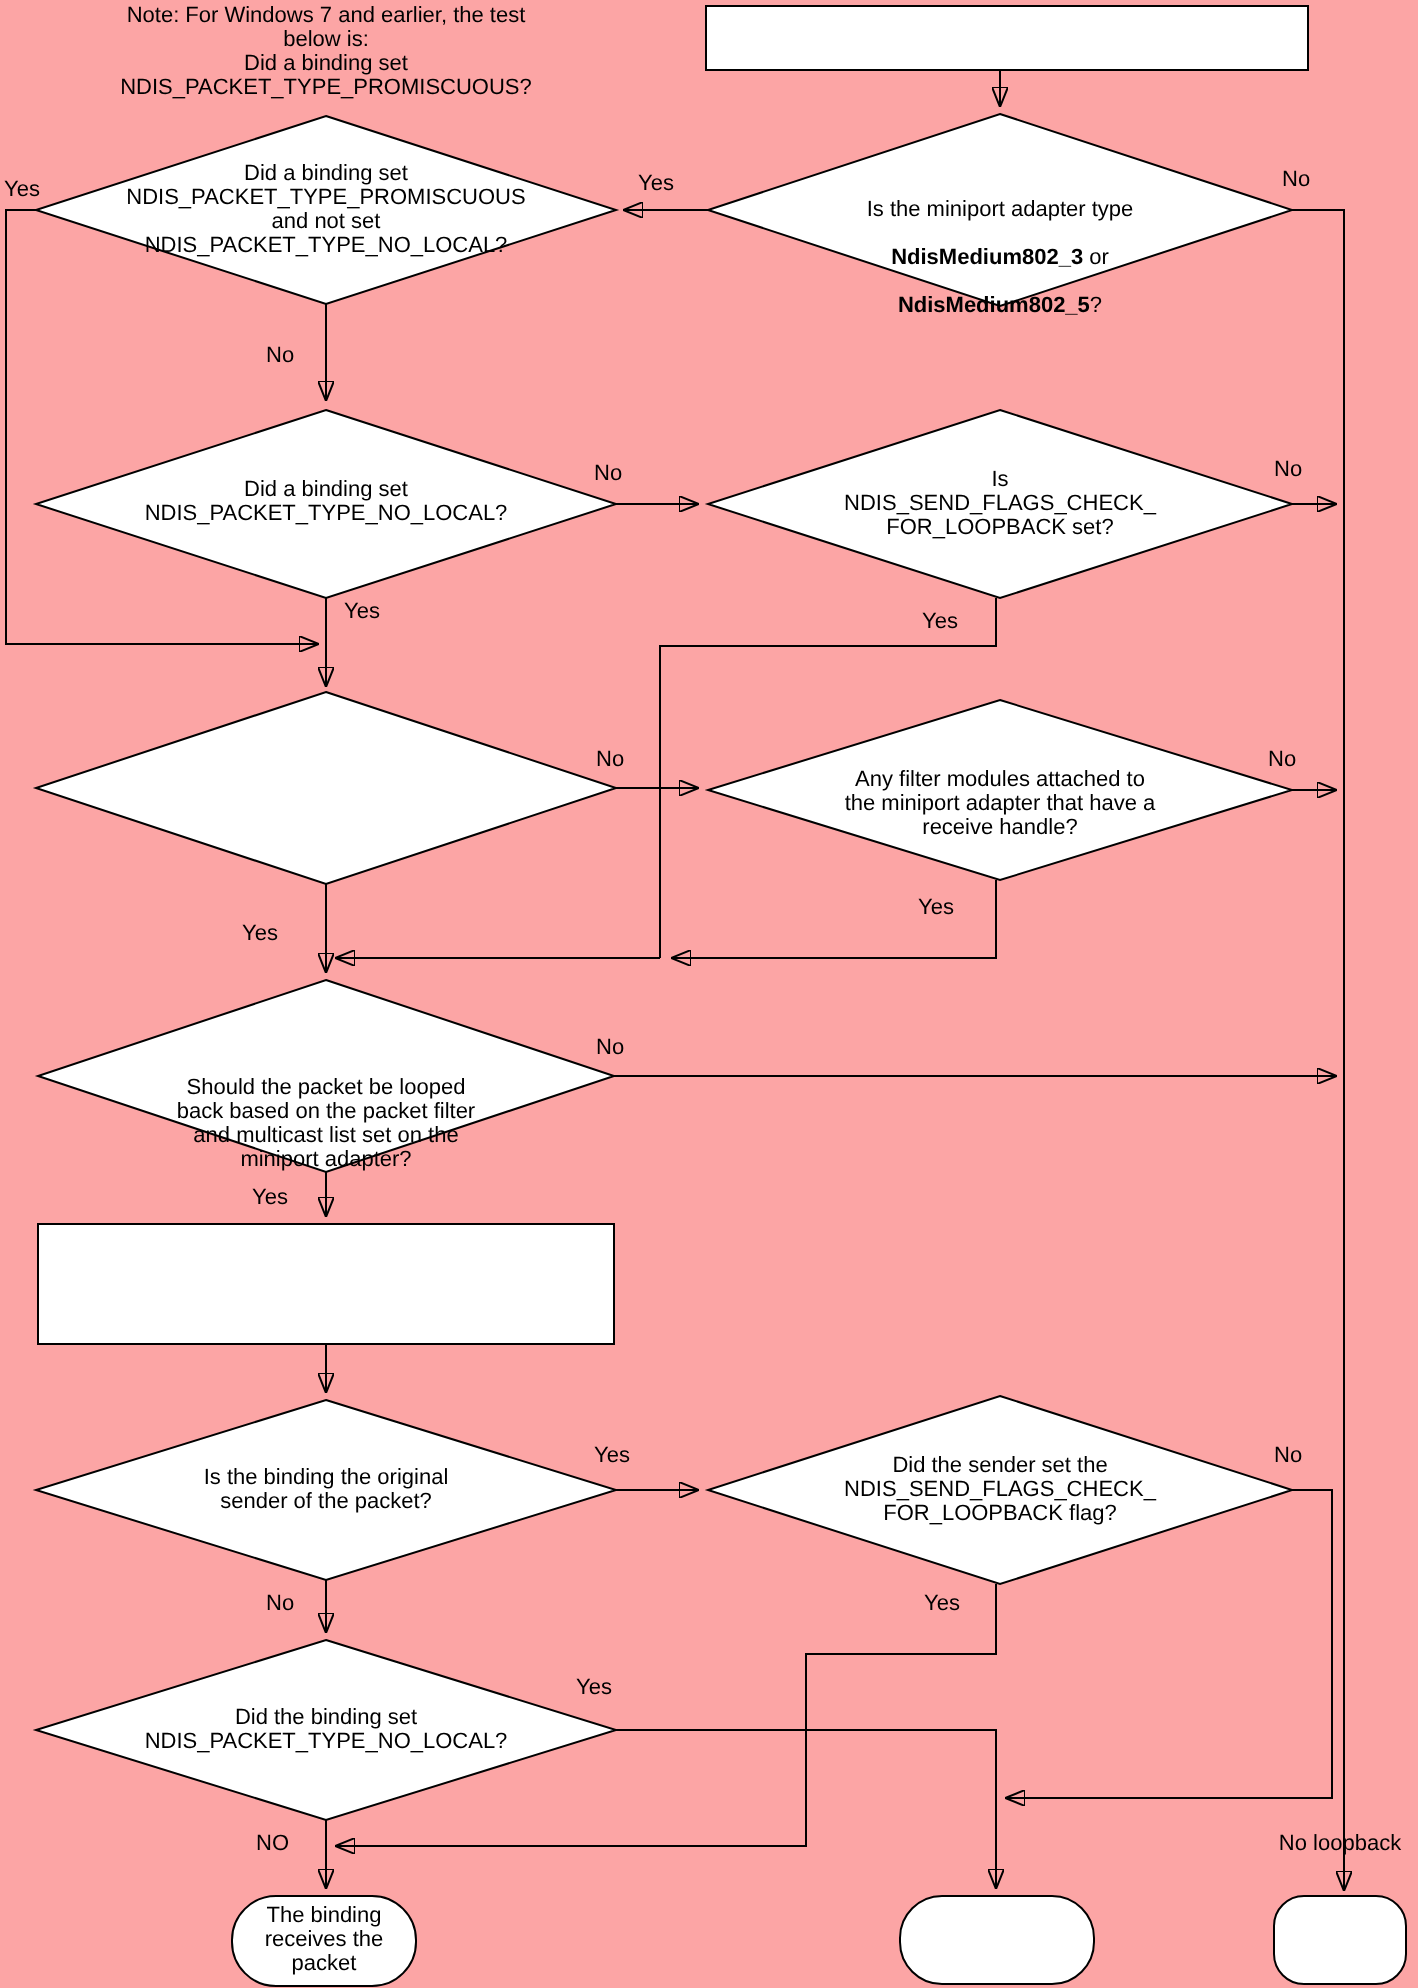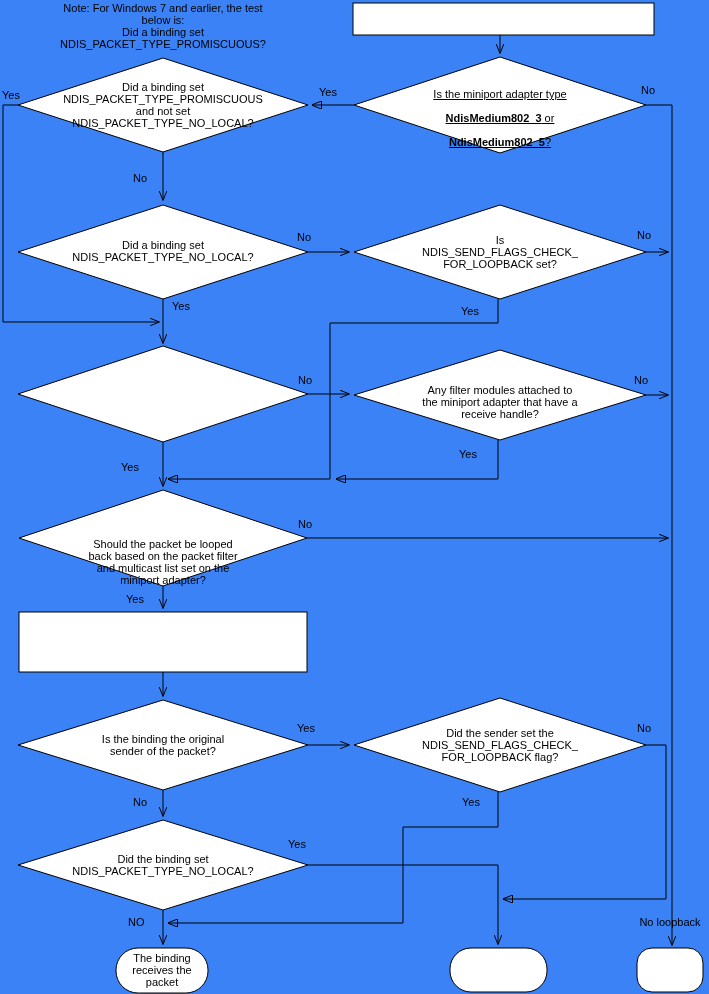--- a/index.html
+++ b/index.html
@@ -1,17 +1,17 @@
 <!DOCTYPE html>
 <html><head>
 <meta charset="utf-8">
 <style>
   html,body{margin:0;padding:0;background:#ffffff;}
   #canvas{
-    position:relative;width:709px;height:994px;background:#3b82f6;
+    position:relative;width:709px;height:994px;background:#fca5a5;
     font-family:"Liberation Sans",sans-serif;color:#000000;overflow:hidden;
   }
   #flow-svg{position:absolute;left:0;top:0;}
   .node-label{
     position:absolute;font-size:11px;line-height:12px;text-align:center;
     white-space:pre-line;color:#000;
   }
   .edge-label{
     position:absolute;font-size:11px;line-height:12px;white-space:nowrap;color:#000;
   }
@@ -80,21 +80,21 @@
 below is:
 Did a binding set
 NDIS_PACKET_TYPE_PROMISCUOUS?</div>
 
 
   <div class="node-label" style="left:43px;top:81px;width:240px;">Did a binding set
 NDIS_PACKET_TYPE_PROMISCUOUS
 and not set
 NDIS_PACKET_TYPE_NO_LOCAL?</div>
 
-  <div class="node-label" style="left:380px;top:76px;width:240px;text-decoration:underline;">
+  <div class="node-label" style="left:380px;top:87px;width:240px;">
     <span>Is the miniport adapter type</span><br>
     <b>NdisMedium802_3</b><span> or</span><br>
     <b>NdisMedium802_5</b><span>?</span>
   </div>
 
   <div class="node-label" style="left:43px;top:239px;width:240px;">Did a binding set
 NDIS_PACKET_TYPE_NO_LOCAL?</div>
 
   <div class="node-label" style="left:380px;top:234px;width:240px;">Is
 NDIS_SEND_FLAGS_CHECK_

